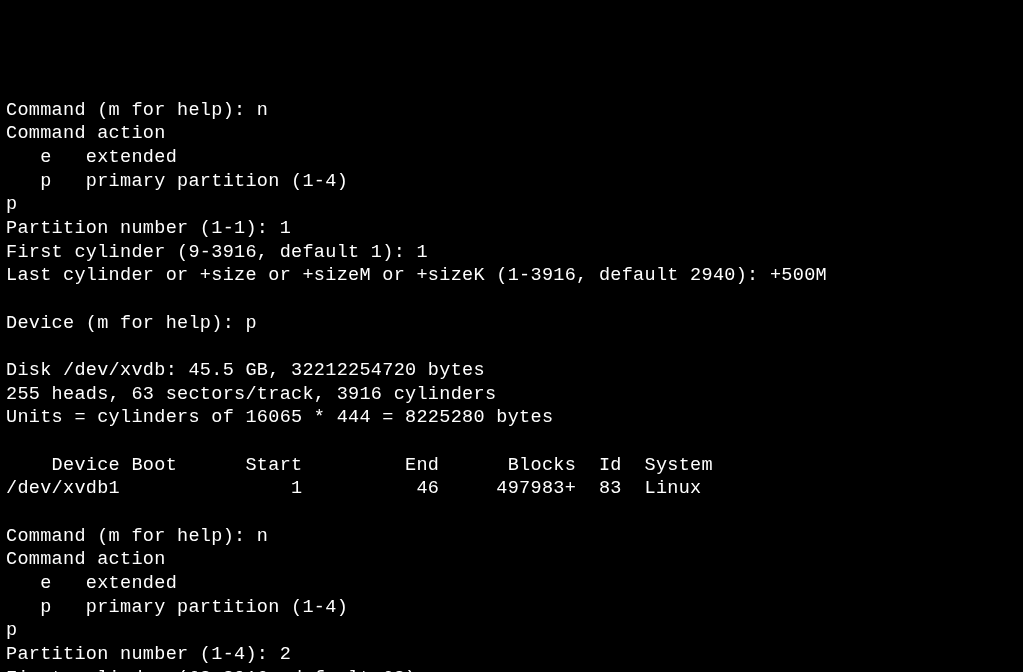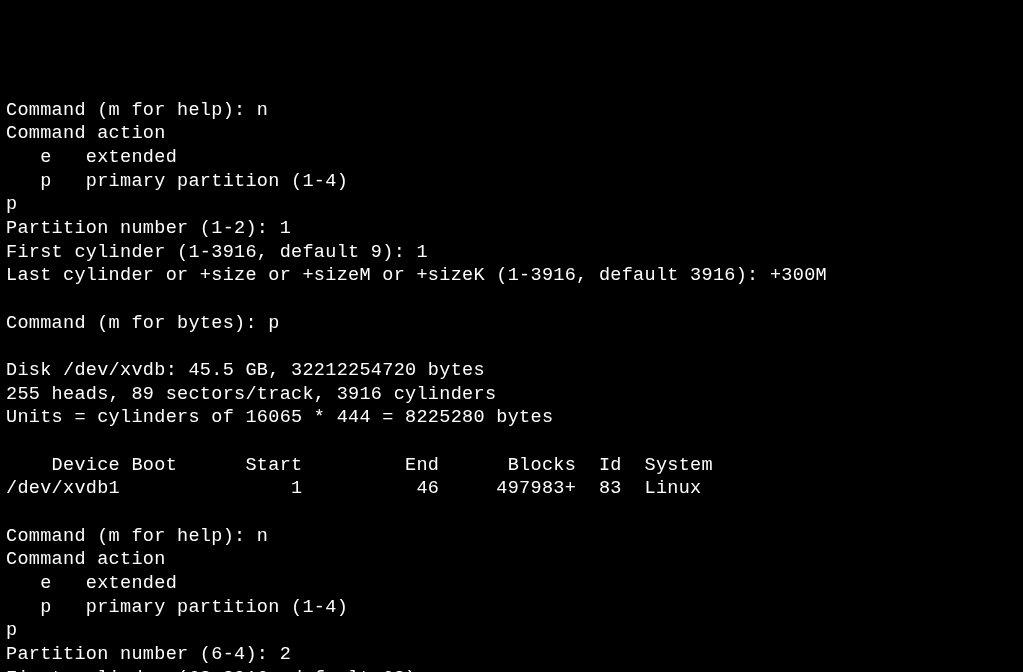--- a/index.html
+++ b/index.html
@@ -27,38 +27,38 @@
 </head>
 <body>
 
 
 
 <div class="terminal"><span>Command (m for help): n</span>
 <span>Command action</span>
 <span>   e   extended</span>
 <span>   p   primary partition (1-4)</span>
 <span>p</span>
-<span>Partition number (1-2): 1</span>
-<span>First cylinder (1-3916, default 9): 1</span>
-<span>Last cylinder or +size or +sizeM or +sizeK (1-3916, default 3916): +300M</span>
+<span>Partition number (1-1): 1</span>
+<span>First cylinder (9-3916, default 1): 1</span>
+<span>Last cylinder or +size or +sizeM or +sizeK (1-3916, default 2940): +500M</span>
 <span></span>
-<span>Command (m for bytes): p</span>
+<span>Device (m for help): p</span>
 <span></span>
 <span>Disk /dev/xvdb: 45.5 GB, 32212254720 bytes</span>
-<span>255 heads, 89 sectors/track, 3916 cylinders</span>
+<span>255 heads, 63 sectors/track, 3916 cylinders</span>
 <span>Units = cylinders of 16065 * 444 = 8225280 bytes</span>
 <span></span>
 <span>    Device Boot      Start         End      Blocks  Id  System</span>
 <span>/dev/xvdb1               1          46     497983+  83  Linux</span>
 <span></span>
 <span>Command (m for help): n</span>
 <span>Command action</span>
 <span>   e   extended</span>
 <span>   p   primary partition (1-4)</span>
 <span>p</span>
-<span>Partition number (6-4): 2</span>
+<span>Partition number (1-4): 2</span>
 <span>First cylinder (63-3916, default 63):</span>
 
 
 <span></span></div>
 
 
 
 
 </body></html>

